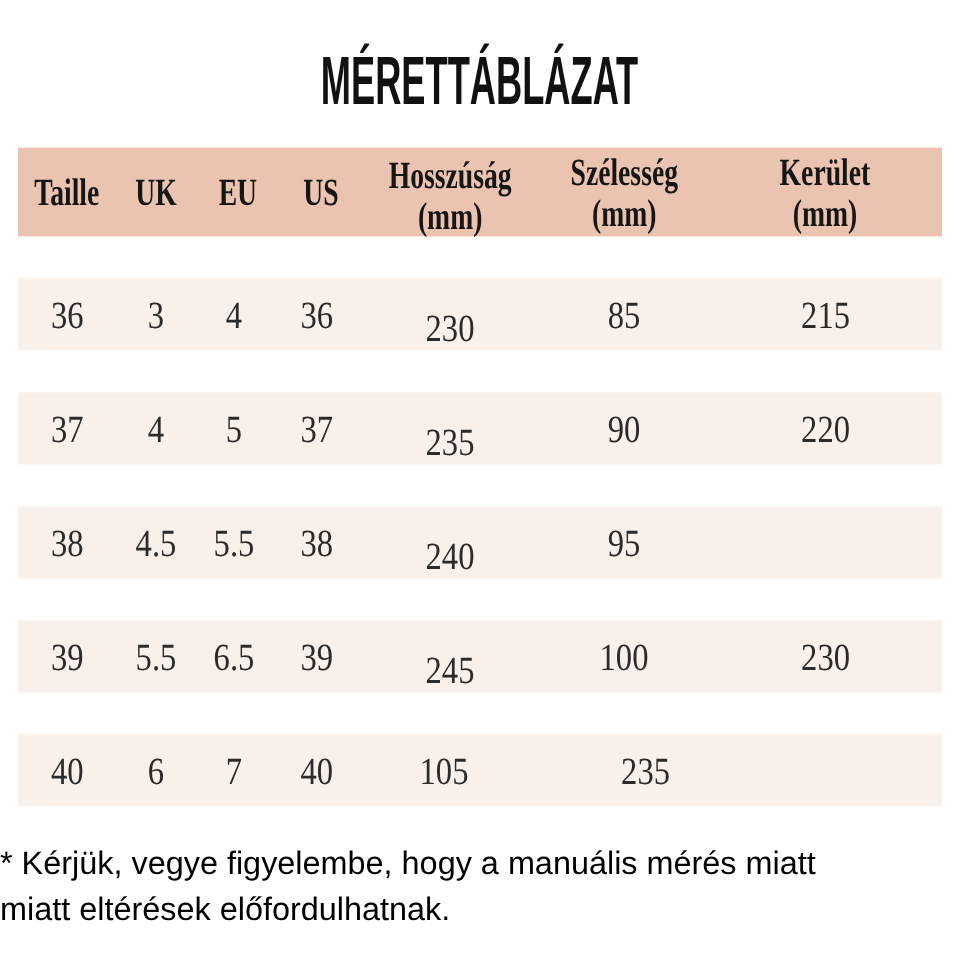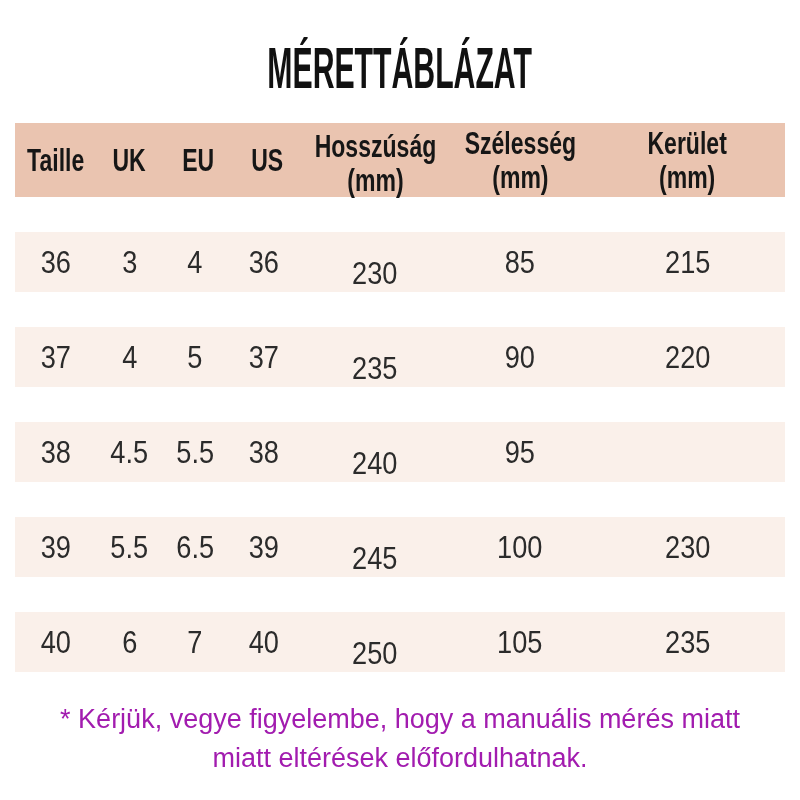--- a/index.html
+++ b/index.html
@@ -33,20 +33,21 @@
     display: inline-block;
     transform: scaleX(0.53);
     transform-origin: 50% 50%;
     letter-spacing: 0px;
   }
 
   
   .size-table {
     width: 770px;
     margin: 13px auto 0 auto;
+    font-family: Liberation Serif, serif;
   }
   .row {
     display: flex;
     align-items: stretch;
     width: 770px;
   }
   .row.header-row {
     height: 74px;
     background: var(--header-bg);
     margin-bottom: 35px;
@@ -91,24 +92,24 @@
     transform-origin: 50% 50%;
     font-size: 32px;
     font-weight: 400;
     color: var(--body-text);
     white-space: nowrap;
   }
 
   
   .footnote {
     margin-top: 28px;
-    text-align: center;
+    text-align: left;
     font-size: 27px;
     line-height: 39px;
-    color: #a21caf;
+    color: #000000;
   }
 </style>
 </head>
 <body>
 
 <div class="page">
 
   <div class="title">
     <span class="cond-title">MÉRETTÁBLÁZAT</span>
   </div>
@@ -258,23 +259,20 @@
           <span class="cond-num">40</span>
         </div>
       <div class="cell c1">
           <span class="cond-num">6</span>
         </div>
       <div class="cell c2">
           <span class="cond-num">7</span>
         </div>
       <div class="cell c3">
           <span class="cond-num">40</span>
-        </div>
-      <div class="cell c4">
-          <span class="cond-num">250</span>
         </div>
       <div class="cell c5">
           <span class="cond-num">105</span>
         </div>
       <div class="cell c6">
           <span class="cond-num">235</span>
         </div>
     </div>
 
   </div>

